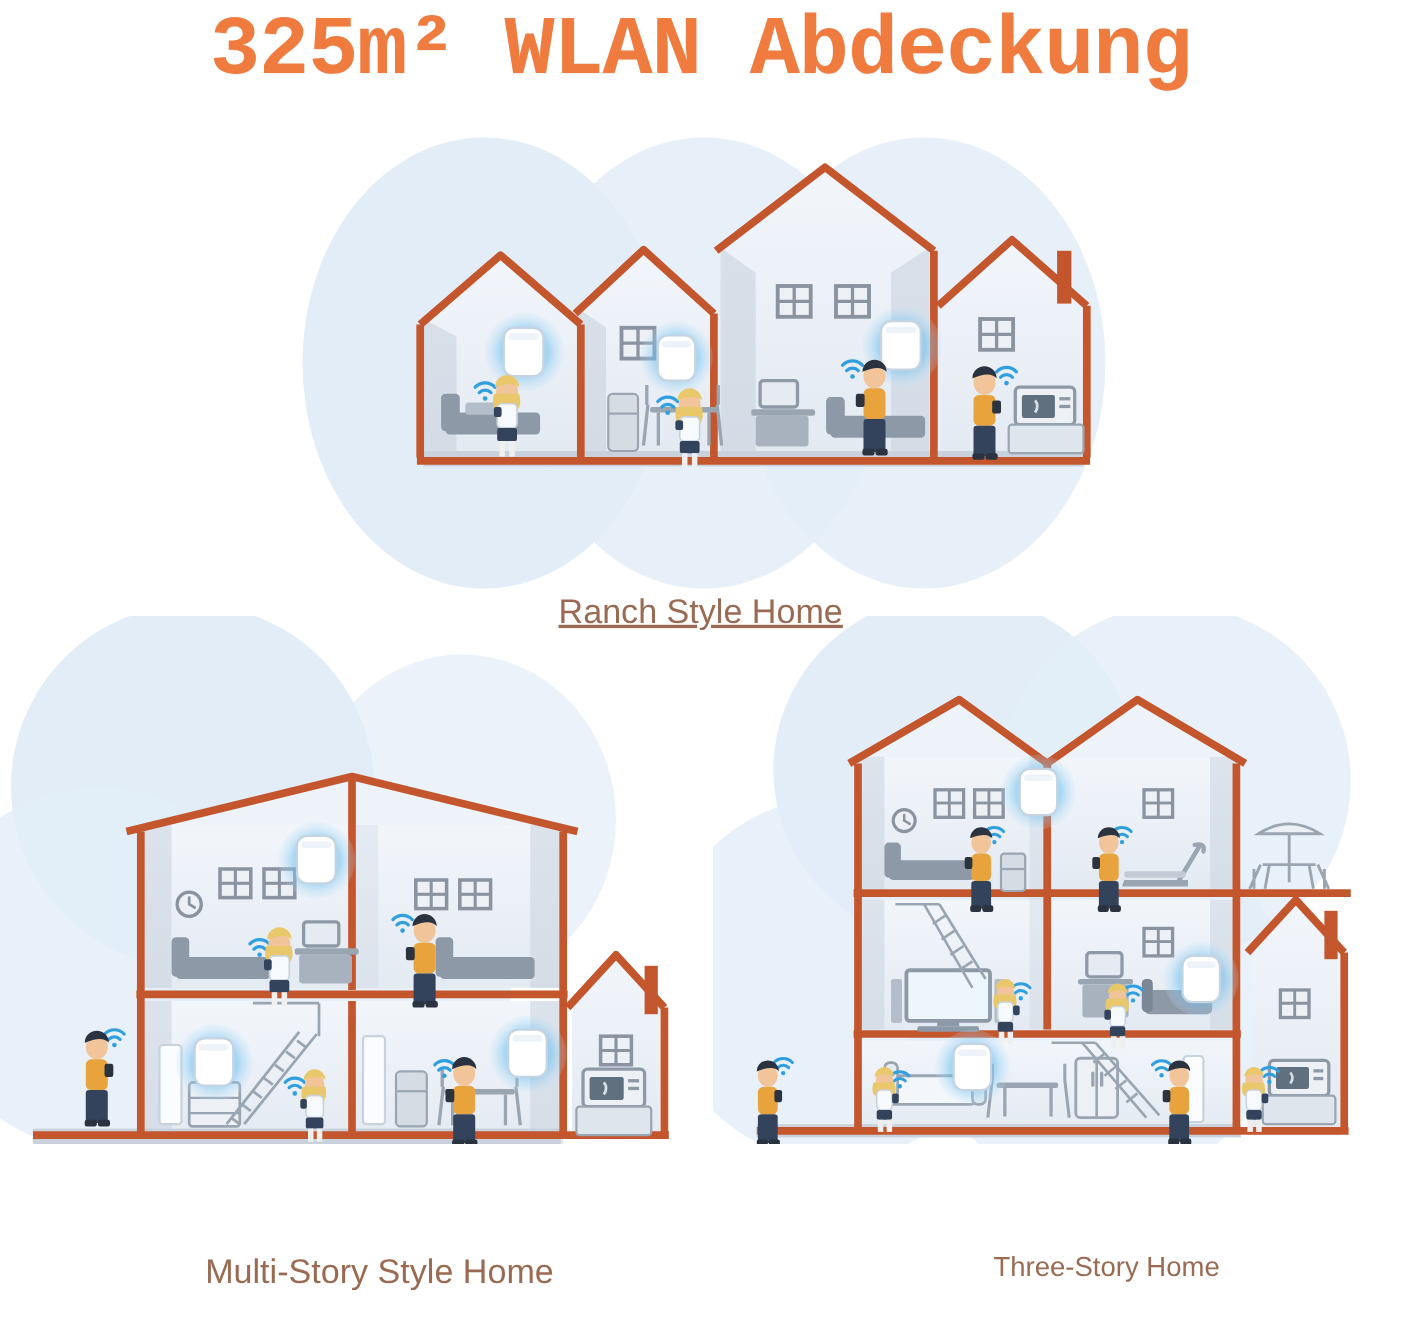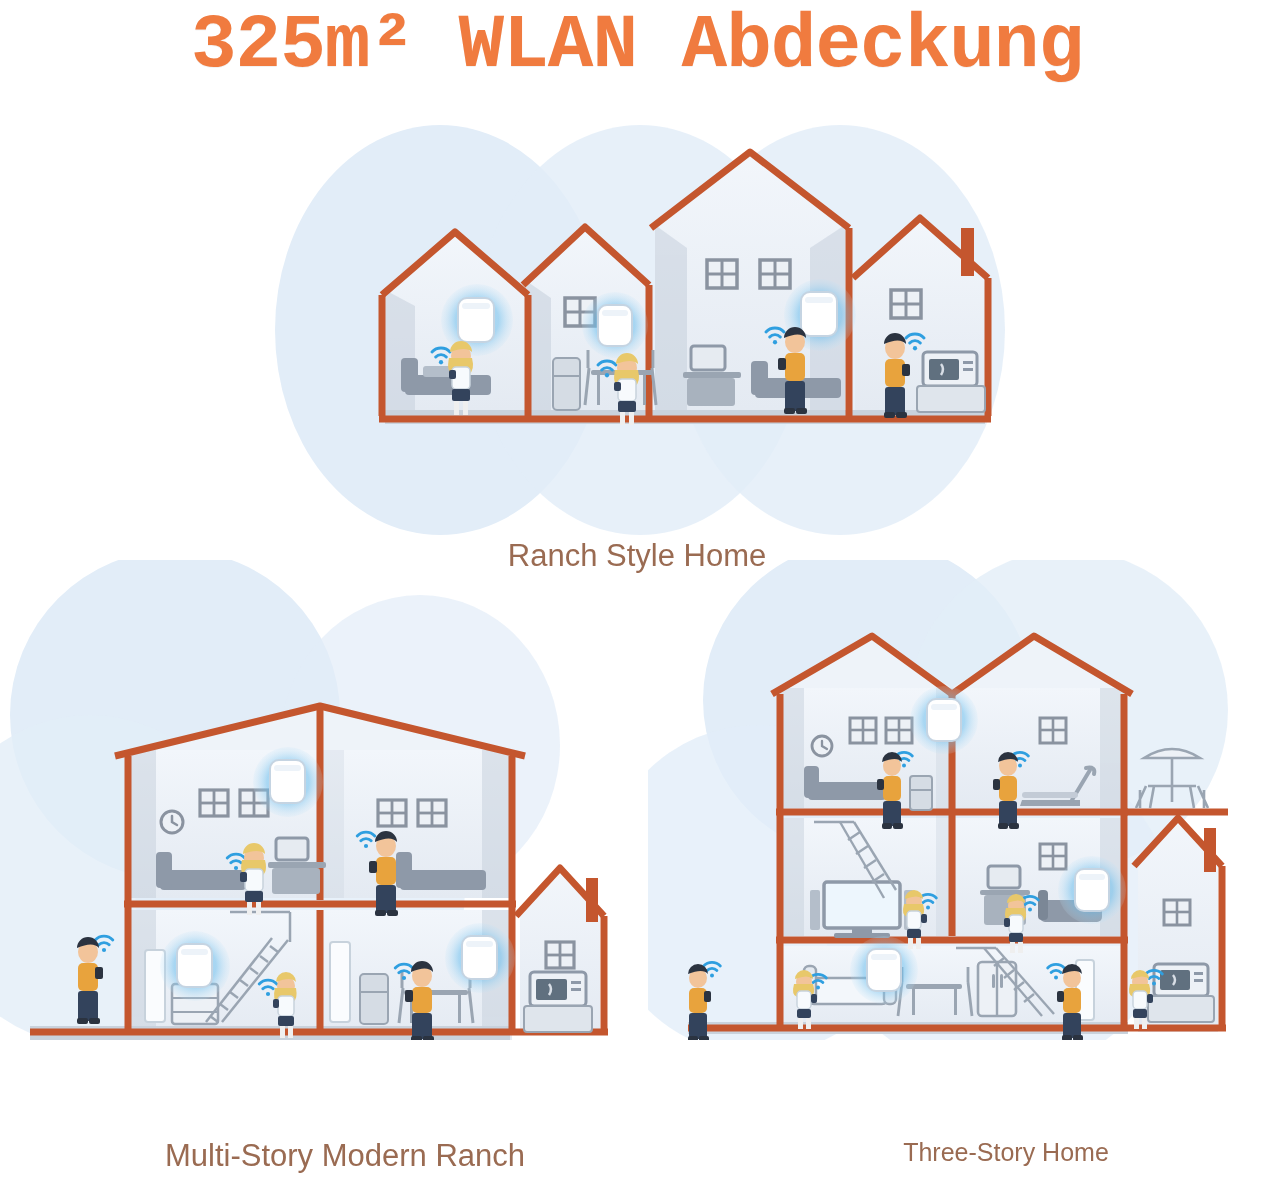--- a/index.html
+++ b/index.html
@@ -16,21 +16,21 @@
     font-family:Liberation Mono, monospace;
     font-weight:700;font-size:76px;letter-spacing:-1px;
     color:#F07B3F;white-space:nowrap;
     text-shadow:0 1px 0 rgba(0,0,0,0.05);
   }
   .caption{
     position:absolute;text-align:center;
     font-family:"Liberation Sans","DejaVu Sans",sans-serif;
     font-weight:400;color:#9A6B52;white-space:nowrap;
   }
-  #cap-ranch{left:337px;top:538px;width:600px;font-size:31px;}
+  #cap-ranch{left:337px;top:538px;width:600px;font-size:31px;text-decoration:underline;}
   #cap-multi{left:35px;top:1138px;width:620px;font-size:31px;}
   #cap-three{left:736px;top:1138px;width:540px;font-size:25px;}
   svg{display:block;}
   .scene{position:absolute;}
   #scene-ranch{left:255px;top:120px;width:770px;height:420px;}
   #scene-multi{left:0px;top:560px;width:640px;height:480px;}
   #scene-three{left:648px;top:560px;width:626px;height:480px;}
 </style>
 </head>
 <body>
@@ -446,21 +446,21 @@
           <path d="M-11 -4 a11 11 0 0 1 22 0 q-6 -7 -22 0z" fill="#2B3340"></path>
           <rect x="-10" y="11" width="20" height="26" rx="5" fill="#E8A33D"></rect>
           <rect x="-10" y="37" width="20" height="26" rx="3" fill="#33435C"></rect>
           <rect x="-11" y="60" width="11" height="6" rx="2" fill="#2B3340"></rect>
           <rect x="1" y="60" width="11" height="6" rx="2" fill="#2B3340"></rect>
           <rect x="-17" y="14" width="8" height="12" rx="2" fill="#2B3340"></rect>
         </g>
       </g>
     </svg>
   </div>
-  <div class="caption" id="cap-multi">Multi-Story Modern Ranch</div>
+  <div class="caption" id="cap-multi">Multi-Story Style Home</div>
 
   <div class="scene" id="scene-three">
     <svg viewBox="0 0 626 480" width="626" height="480">
       <defs>
         <linearGradient id="wallg3" x1="0" y1="0" x2="0" y2="1">
           <stop offset="0%" stop-color="#F2F6FB"></stop>
             <stop offset="100%" stop-color="#E4EAF2"></stop>
         </linearGradient>
         <radialGradient id="devglow3" cx="50%" cy="50%" r="50%">
           <stop offset="60%" stop-color="#6FC0EE" stop-opacity="0.55"></stop>

